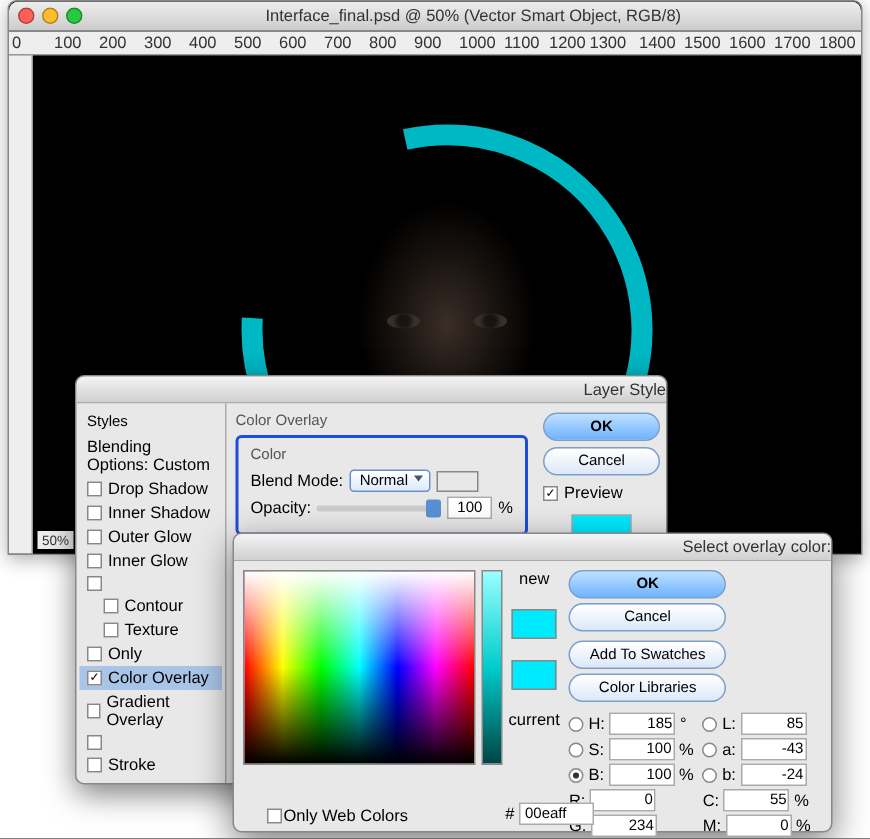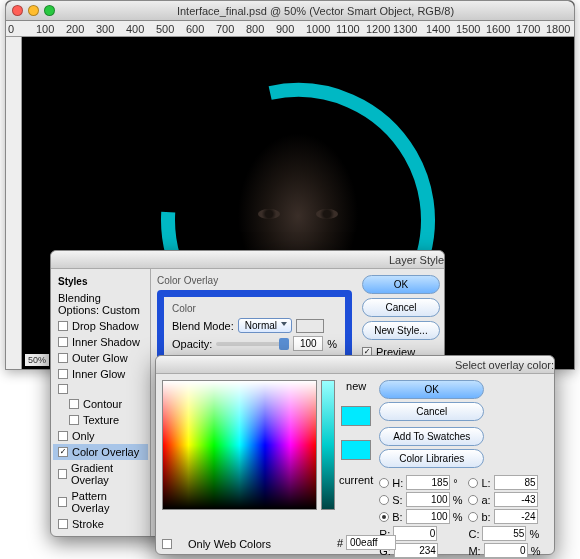--- a/index.html
+++ b/index.html
@@ -15,53 +15,53 @@
 .vruler{position:absolute;left:0;top:36px;bottom:0;width:16px;background:#eee;border-right:1px solid #999}
 .canvas{position:absolute;left:16px;top:36px;right:0;bottom:0;background:#000;overflow:hidden}
 .face{position:absolute;left:50%;top:50%;transform:translate(-50%,-40%);width:200px;height:260px;background:radial-gradient(ellipse 80px 110px at 50% 45%,#3a2e28 0%,#1a1410 40%,#000 75%);border-radius:50% 50% 45% 45%}
 .eye{position:absolute;width:22px;height:10px;background:radial-gradient(circle at 50% 50%,#1a1410 30%,#3a2e28 60%);border-radius:50%}
 .eye.l{left:60px;top:110px}.eye.r{right:60px;top:110px}
 .arc{position:absolute;left:50%;top:50%;transform:translate(-50%,-45%)}
 .ls{position:absolute;left:50px;top:250px;width:395px;background:#e8e8e8;border:1px solid #888;border-radius:6px;box-shadow:0 6px 20px rgba(0,0,0,.5)}
 .dtb{height:18px;background:linear-gradient(#f4f4f4,#d0d0d0);border-radius:6px 6px 0 0;text-align:right;line-height:18px;font-size:11px;color:#333;border-bottom:1px solid #aaa}
 .dbody{display:flex}
 .lpanel{width:100px;border-right:1px solid #aaa;padding:4px 2px}
-.lhead{font-size:10px;font-weight:bold;padding:3px 5px}
+.lhead{font-size:10px;font-weight:normal;padding:3px 5px}
 .litem{display:flex;align-items:center;gap:4px;padding:2px 5px;font-size:10px;cursor:pointer}
 .litem.sel{background:#a8c5e8}
 .cb{width:10px;height:10px;border:1px solid #888;background:#fff;font-size:8px;line-height:8px;text-align:center}
 .cb.ck::before{content:"✓"}
 .mpanel{flex:1;padding:6px}
-.gbox{border:7px solid #1d4ed8;border-radius:4px;padding:6px 8px;margin-bottom:20px}
+.gbox{border:2px solid #1d4ed8;border-radius:4px;padding:6px 8px;margin-bottom:20px}
 .glbl{font-size:10px;color:#555;margin-bottom:4px}
 .row{display:flex;align-items:center;gap:4px;margin:3px 0;font-size:10px}
 .sel2{background:linear-gradient(#fff,#dbe9ff);border:1px solid #6a8fc4;border-radius:3px;padding:1px 14px 1px 6px;position:relative;font-size:10px}
 .sel2::after{content:"";position:absolute;right:4px;top:3px;width:0;height:0;border-left:3px solid transparent;border-right:3px solid transparent;border-top:4px solid #456}
 .swatch{width:28px;height:14px;border:1px solid #888}
 .slider{flex:1;height:4px;background:#ccc;position:relative;border-radius:2px}
 .thumb{position:absolute;right:0;top:-4px;width:10px;height:12px;background:#5a8fd4;border-radius:2px}
 .ninput{width:30px;border:1px solid #aaa;padding:1px 2px;text-align:center;font-size:10px;background:#fff}
 .rpanel{width:86px;padding:6px 4px;display:flex;flex-direction:column;gap:4px}
 .btn{background:linear-gradient(#fff,#dce8f8);border:1px solid #7a9fc8;border-radius:10px;padding:3px 0;text-align:center;font-size:10px;cursor:pointer}
-.btn.def{background:linear-gradient(#bfe0ff,#6fb3ff);font-weight:normal}
+.btn.def{background:linear-gradient(#bfe0ff,#6fb3ff);font-weight:bold}
 .chk{display:flex;align-items:center;gap:4px;font-size:10px;margin-top:2px}
 .psw{width:40px;height:30px;border:1px solid #aaa;background:#00eaff;margin:4px auto}
 .cp{position:absolute;left:155px;top:355px;width:400px;height:200px;background:#e8e8e8;border:1px solid #888;border-radius:6px;box-shadow:0 8px 24px rgba(0,0,0,.5)}
 .cpbody{display:flex;padding:6px;gap:6px;height:calc(100% - 18px)}
 .spectrum{width:155px;height:130px;border:1px solid #888;background:linear-gradient(to bottom,rgba(255,255,255,1) 0%,rgba(255,255,255,0) 50%,rgba(0,0,0,0) 50%,rgba(0,0,0,1) 100%),linear-gradient(to right,#f00,#ff0,#0f0,#0ff,#00f,#f0f,#f00);position:relative}
 .huebar{width:14px;height:130px;border:1px solid #888;background:linear-gradient(to bottom,#9ff,#0cc 50%,#044)}
 .pcol{display:flex;flex-direction:column;align-items:center;gap:14px;font-size:9px}
 .psw2{width:30px;height:20px;border:1px solid #888}
 .fields{flex:1;display:grid;grid-template-columns:1fr 1fr;gap:2px 6px;align-content:start;font-size:10px}
 .frow{display:flex;align-items:center;gap:3px}
 .radio{width:10px;height:10px;border:1px solid #888;border-radius:50%;background:#fff;position:relative}
 .radio.ck::after{content:"";position:absolute;left:2px;top:2px;width:4px;height:4px;background:#333;border-radius:50%}
 .finput{width:44px;border:1px solid #aaa;padding:1px;text-align:right;font-size:10px;background:#fff}
 .cbtn{width:105px}
-.bottomrow{position:absolute;left:6px;bottom:4px;display:flex;align-items:center;gap:16px;font-size:10px}
+.bottomrow{position:absolute;left:22px;bottom:4px;display:flex;align-items:center;gap:1px;font-size:10px}
 .hexrow{position:absolute;right:158px;bottom:4px;display:flex;align-items:center;gap:3px;font-size:10px}
 .finput2{width:50px;border:1px solid #aaa;padding:1px 3px;font-size:10px;background:#fff}
 .zoom{position:absolute;left:3px;bottom:3px;font-size:9px;color:#333;background:#eee;padding:1px 3px}
 </style>
 </head>
 <body>
 
 <div class="mw">
   <div class="tb">
     <div class="tl">
@@ -148,21 +148,20 @@
       <div class="litem sel">
           <span class="cb ck"></span>
           <span>Color Overlay</span>
         </div>
       <div class="litem">
           <span class="cb"></span>
           <span>Gradient Overlay</span>
         </div>
       <div class="litem">
           <span class="cb"></span>
-          <span>Pattern Overlay</span>
         </div>
       <div class="litem">
           <span class="cb"></span>
           <span>Stroke</span>
         </div>
     </div>
     <div class="mpanel">
       <div class="glbl">Color Overlay</div>
       <div class="gbox">
         <div class="glbl">Color</div>
@@ -177,21 +176,20 @@
               <div class="thumb"></div>
             </div>
           <input class="ninput" value="100" style="">
           <span>%</span>
         </div>
       </div>
     </div>
     <div class="rpanel">
       <div class="btn def">OK</div>
       <div class="btn">Cancel</div>
-      <div class="btn">New Style...</div>
       <div class="chk">
           <span class="cb ck"></span>
           <span>Preview</span>
         </div>
       <div class="psw"></div>
     </div>
   </div>
 </div>
 
 <div class="cp">

